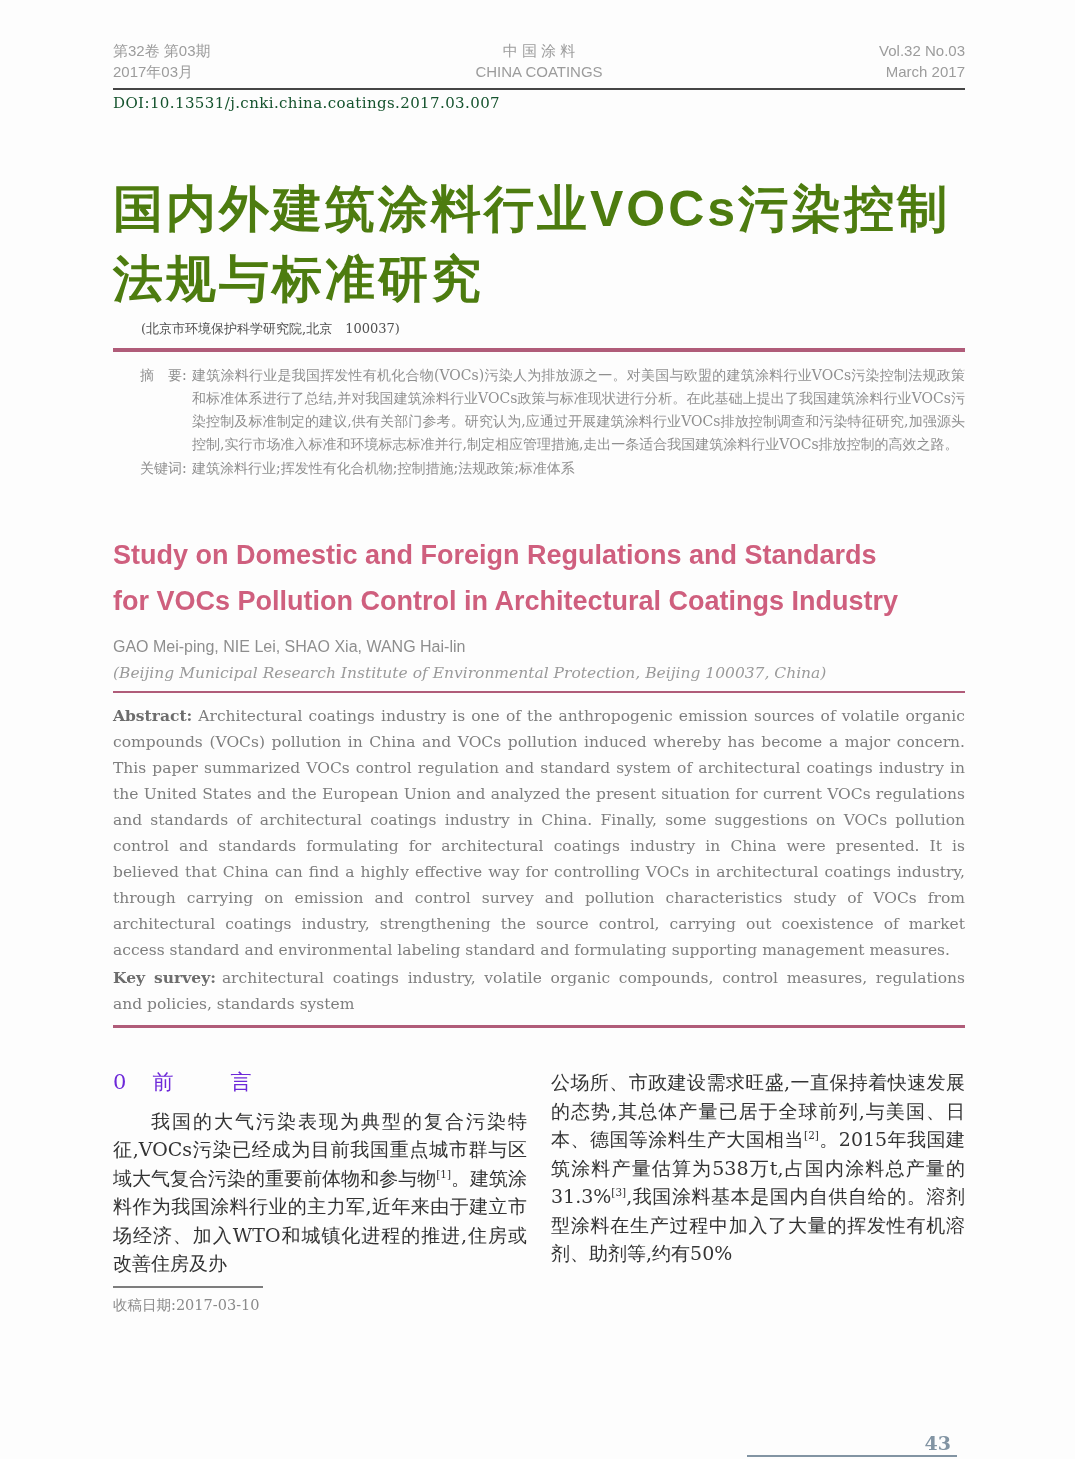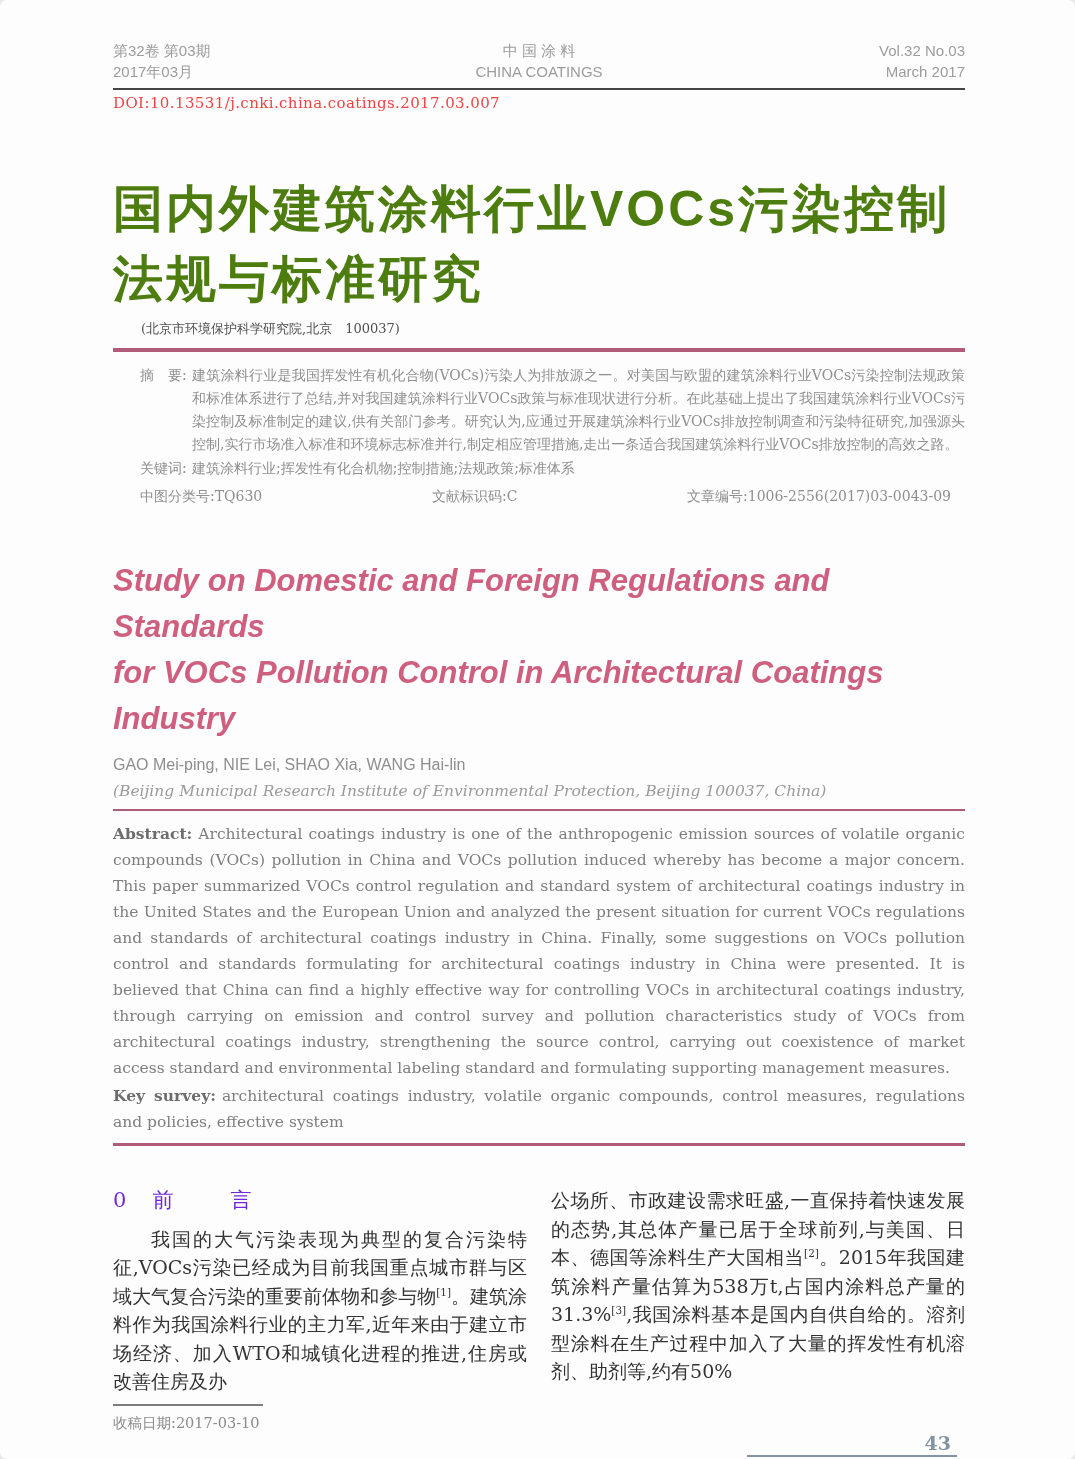--- a/index.html
+++ b/index.html
@@ -1,33 +1,32 @@
 <!DOCTYPE html>
 <html><head>
 <meta charset="utf-8">
 <style>
   * { margin:0; padding:0; box-sizing:border-box; }
   html,body { background:#e8e8e8; }
   .page {
     width:1075px; height:1459px; margin:0 auto; position:relative;
     background:#fdfdfd; overflow:hidden;
     font-family:"DejaVu Serif","Liberation Serif",serif;
-    border-radius:7px;
   }
   .inner { margin-left:113px; width:852px; }
 
   
   .journal-header { padding-top:40px; display:flex;
     font-family:"Liberation Sans","DejaVu Sans",sans-serif;
     color:#9c9c9c; font-size:15px; line-height:21px; }
   .jh-left  { width:230px; }
   .jh-center{ flex:1; text-align:center; }
   .jh-right { width:230px; text-align:right; }
   .header-divider { border-bottom:2px solid #454545; margin-top:6px; }
-  .doi { margin-top:4px; font-size:15px; color:#ef4444; letter-spacing:0.4px; }
+  .doi { margin-top:4px; font-size:15px; color:#14532d; letter-spacing:0.4px; }
 
   
   .title-cn { margin-top:62px;
     font-family:"Liberation Sans","DejaVu Sans",sans-serif;
     font-weight:bold; font-size:50px; line-height:70px;
     color:#4d7c0f; letter-spacing:3px; }
   .authors-row { margin-top:10px; display:flex; align-items:center;
     font-size:17px; color:#4f4f4f; }
   .author-square { width:13px; height:13px; border:2px solid #8d8d8d;
     margin-right:15px; flex-shrink:0; }
@@ -41,21 +40,21 @@
   .keywords-cn { margin-top:1px; }
   .abs-label { width:52px; flex-shrink:0; }
   .abs-text { flex:1; text-align:justify; }
   .meta-row { margin-top:8px; margin-left:27px; padding-right:14px;
     display:flex; justify-content:space-between;
     color:#8f8f8f; font-size:14px; }
 
   
   .title-en { margin-top:52px;
     font-family:"Liberation Sans","DejaVu Sans",sans-serif;
-    font-weight:bold; font-size:31px; line-height:46px; color:#cf5f7e;font-style:italic; }
+    font-weight:bold; font-size:27px; line-height:46px; color:#cf5f7e; }
   .authors-en { margin-top:14px;
     font-family:"Liberation Sans","DejaVu Sans",sans-serif;
     font-size:16px; color:#8e8e8e; }
   .affiliation-en { margin-top:8px; font-style:italic; font-size:15.5px; color:#9a9a9a; }
   .rule-thin { height:2px; background:#b05c79; margin-top:9px; }
 
   .abstract-en, .keywords-en { margin-top:10px; font-size:15.5px;
     line-height:26px; color:#7e7e7e; text-align:justify; }
   .keywords-en { margin-top:2px; }
   .lbl-en { font-weight:bold; color:#6d6d6d; margin-right:6px; }
@@ -115,39 +114,34 @@
     <div class="rule-thick"></div>
 
     <div class="abstract-cn">
       <span class="abs-label">摘　要:</span>
       <span class="abs-text">建筑涂料行业是我国挥发性有机化合物(VOCs)污染人为排放源之一。对美国与欧盟的建筑涂料行业VOCs污染控制法规政策和标准体系进行了总结,并对我国建筑涂料行业VOCs政策与标准现状进行分析。在此基础上提出了我国建筑涂料行业VOCs污染控制及标准制定的建议,供有关部门参考。研究认为,应通过开展建筑涂料行业VOCs排放控制调查和污染特征研究,加强源头控制,实行市场准入标准和环境标志标准并行,制定相应管理措施,走出一条适合我国建筑涂料行业VOCs排放控制的高效之路。</span>
     </div>
     <div class="keywords-cn">
       <span class="abs-label">关键词:</span>
       <span class="abs-text">建筑涂料行业;挥发性有化合机物;控制措施;法规政策;标准体系</span>
     </div>
-    <div class="meta-row">
-      <span>中图分类号:TQ630</span>
-      <span>文献标识码:C</span>
-      <span>文章编号:1006-2556(2017)03-0043-09</span>
-    </div>
 
     <h2 class="title-en">
       <div>Study on Domestic and Foreign Regulations and Standards</div>
       <div>for VOCs Pollution Control in Architectural Coatings Industry</div>
     </h2>
     <div class="authors-en">GAO Mei-ping, NIE Lei, SHAO Xia, WANG Hai-lin</div>
     <div class="affiliation-en">(Beijing Municipal Research Institute of Environmental Protection, Beijing 100037, China)</div>
     <div class="rule-thin"></div>
 
     <p class="abstract-en">
       <span class="lbl-en">Abstract:</span><span>Architectural coatings industry is one of the anthropogenic emission sources of volatile organic compounds (VOCs) pollution in China and VOCs pollution induced whereby has become a major concern. This paper summarized VOCs control regulation and standard system of architectural coatings industry in the United States and the European Union and analyzed the present situation for current VOCs regulations and standards of architectural coatings industry in China. Finally, some suggestions on VOCs pollution control and standards formulating for architectural coatings industry in China were presented. It is believed that China can find a highly effective way for controlling VOCs in architectural coatings industry, through carrying on emission and control survey and pollution characteristics study of VOCs from architectural coatings industry, strengthening the source control, carrying out coexistence of market access standard and environmental labeling standard and formulating supporting management measures.</span>
     </p>
     <p class="keywords-en">
-      <span class="lbl-en">Key survey:</span><span>architectural coatings industry, volatile organic compounds, control measures, regulations and policies, effective system</span>
+      <span class="lbl-en">Key survey:</span><span>architectural coatings industry, volatile organic compounds, control measures, regulations and policies, standards system</span>
     </p>
     <div class="rule-mid"></div>
 
     <div class="body-cols">
       <div class="col">
         <h3 class="section-heading">
           <span>0</span><span class="sec-title">前　言</span>
         </h3>
         <p class="para-indent"><span>我国的大气污染表现为典型的复合污染特征,VOCs污染已经成为目前我国重点城市群与区域大气复合污染的重要前体物和参与物</span><sup>[1]</sup><span>。建筑涂料作为我国涂料行业的主力军,近年来由于建立市场经济、加入WTO和城镇化进程的推进,住房或改善住房及办</span></p>
         <div class="footnote">

